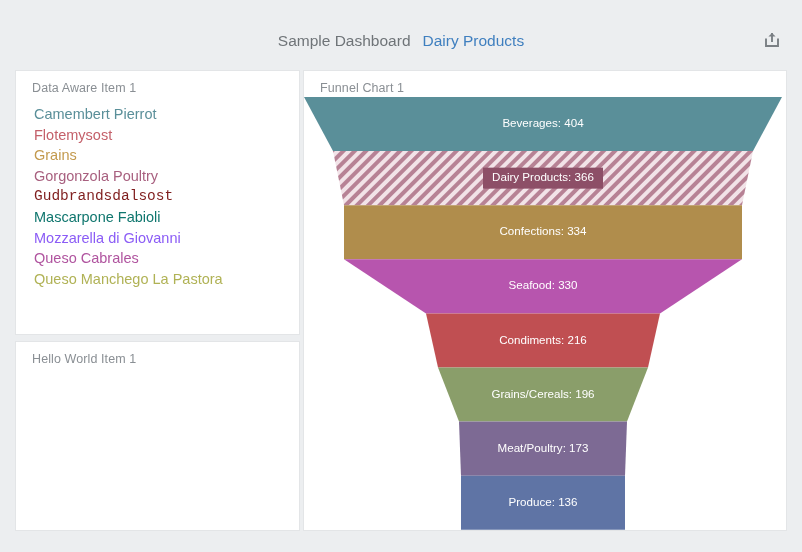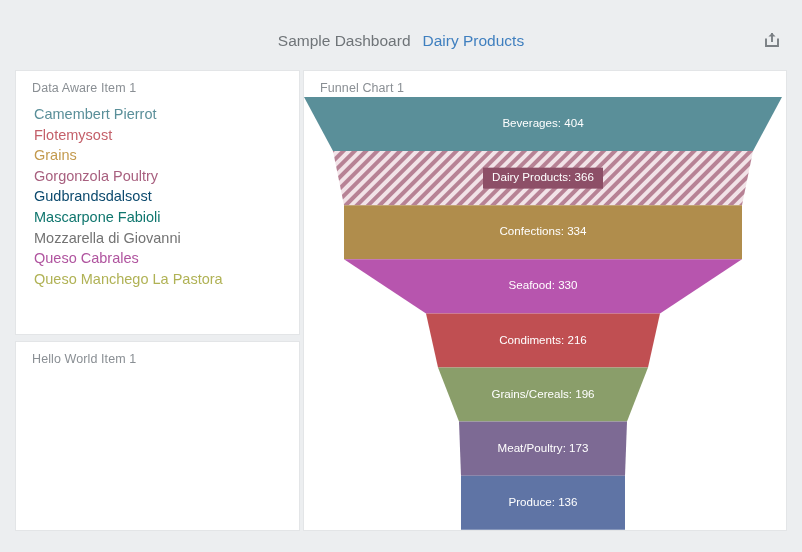--- a/index.html
+++ b/index.html
@@ -87,23 +87,23 @@
     </div>
   </div>
 
   <div class="panel" id="panel-data-aware">
     <div class="panel-title">Data Aware Item 1</div>
     <ul class="data-list" id="data-aware-list">
         <li style="color: rgb(90, 143, 153);">Camembert Pierrot</li>
         <li style="color: rgb(196, 96, 106);">Flotemysost</li>
         <li style="color: rgb(195, 154, 78);">Grains</li>
         <li style="color: rgb(168, 96, 127);">Gorgonzola Poultry</li>
-        <li style="color: #0c4a6e;">Gudbrandsdalsost</li>
+        <li style="color: #7f1d1d; font-family: Liberation Mono, monospace;">Gudbrandsdalsost</li>
         <li style="color: #0f766e;">Mascarpone Fabioli</li>
-        <li style="color: #737373;">Mozzarella di Giovanni</li>
+        <li style="color: #8b5cf6;">Mozzarella di Giovanni</li>
         <li style="color: rgb(176, 84, 159);">Queso Cabrales</li>
         <li style="color: rgb(176, 178, 85);">Queso Manchego La Pastora</li>
       </ul>
   </div>
 
   <div class="panel" id="panel-hello">
     <div class="panel-title">Hello World Item 1</div>
   </div>
 
   <div class="panel" id="panel-funnel">

